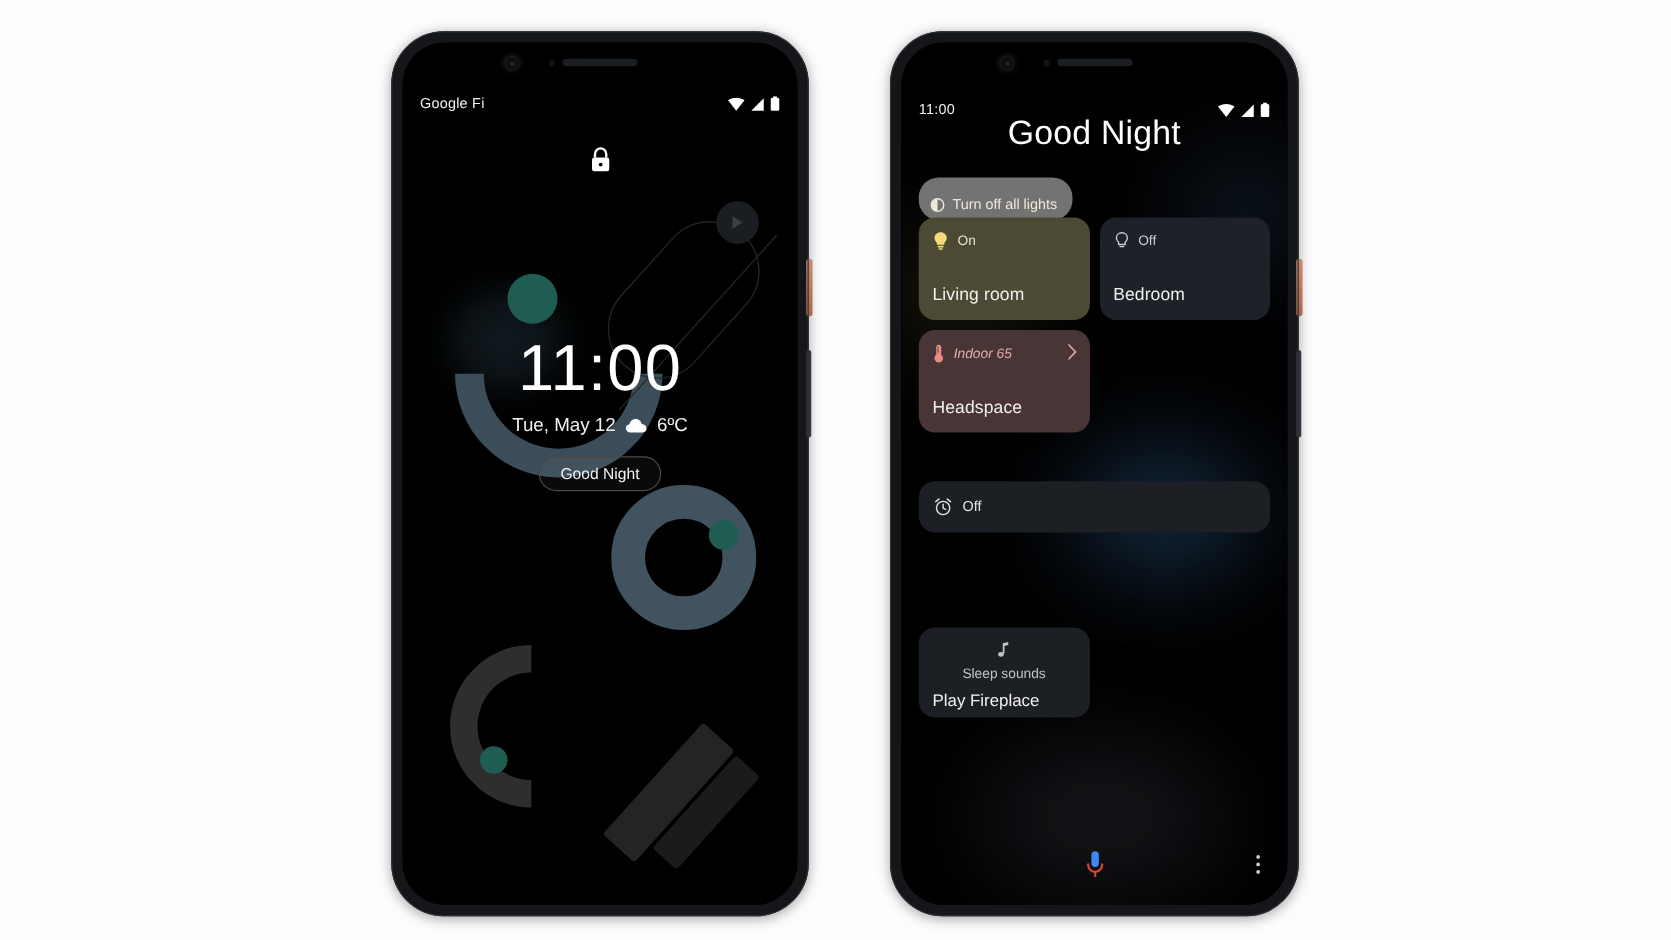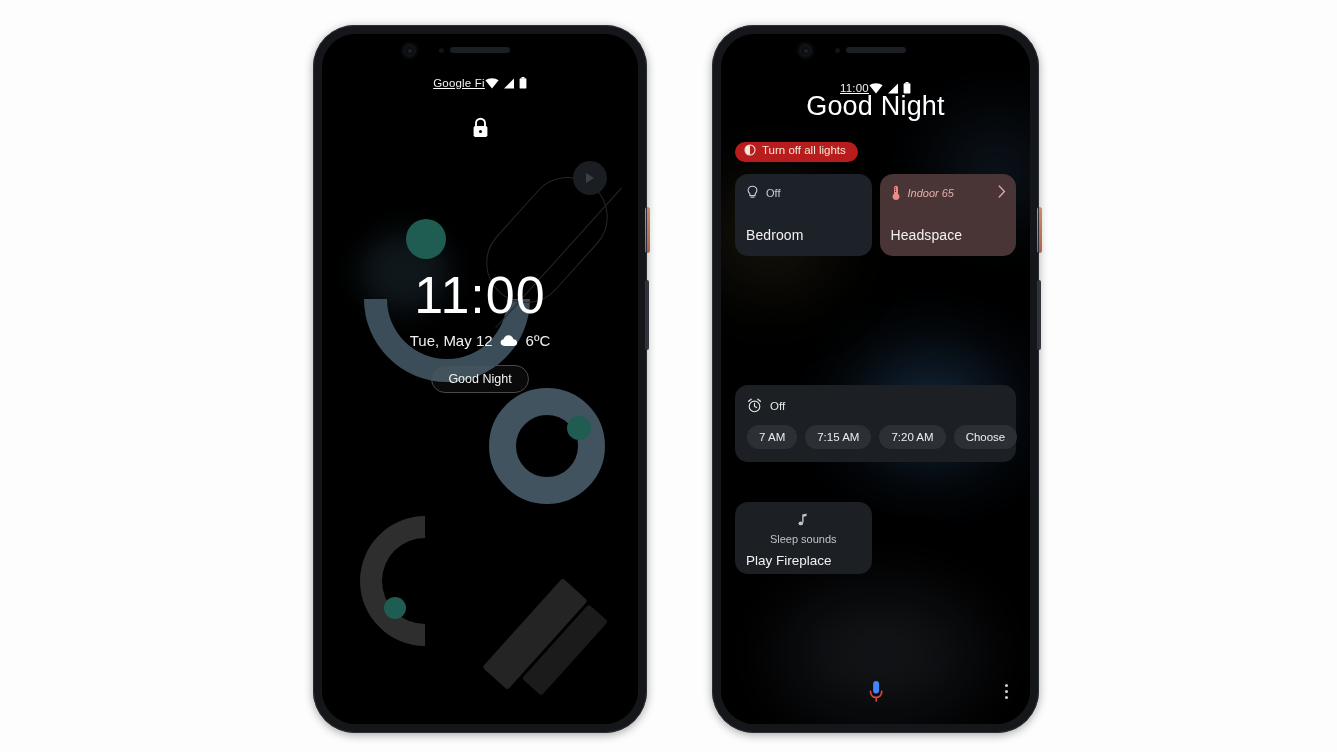--- a/index.html
+++ b/index.html
@@ -101,28 +101,27 @@
   }
 
   
   .statusbar {
     position: absolute;
     left: 0; right: 0;
     top: 0;
     height: 30px;
     display: flex;
     align-items: center;
-    justify-content: center;
+    justify-content: space-between;
     padding: 0 14px;
     box-sizing: border-box;
     color: #fff;
     font-size: 11.5px;
     letter-spacing: .2px;
     z-index: 6;
-    text-decoration: underline;
   }
   .carrier { font-size: 11.5px; color:#f2f2f2; }
   .sb-icons { display: flex; align-items: center; gap: 4px; }
   .ico-wifi, .ico-signal, .ico-batt { display:block; }
 
   
   .wallpaper { position:absolute; inset:0; overflow:hidden; }
   .shape { position: absolute; }
 
   .arc-c {
@@ -233,23 +232,23 @@
     color: #ffffff;
     z-index: 3;
   }
   .chip-lights {
     position: absolute;
     left: 14px;
     top: 108px;
     display: inline-flex;
     align-items: center;
     gap: 6px;
-    background: #b91c1c;
+    background: #737373;
     border-radius: 16px;
-    padding: 2px 12px 6px 9px;
+    padding: 16px 12px 6px 9px;
     font-size: 11.5px;
     color: #efe9d9;
     z-index: 3;
   }
 
   .card-grid {
     position: absolute;
     left: 14px;
     right: 14px;
     top: 140px;
@@ -502,20 +501,31 @@
         <div class="chip-lights">
           <svg width="12" height="12" viewBox="0 0 12 12">
             <circle cx="6" cy="6" r="5" fill="none" stroke="#efe9d9" stroke-width="1.1"></circle>
             <path d="M6 1.2 A4.8 4.8 0 0 0 6 10.8 Z" fill="#efe9d9"></path>
           </svg>
           <span>Turn off all lights</span>
         </div>
 
         <div class="card-grid">
 
+          <div class="dcard" style="background:#4c4a35;">
+            <div class="dcard-top">
+              <svg width="13" height="15" viewBox="0 0 13 15">
+                <path d="M6.5 0.8 C3.7 0.8 1.6 2.8 1.6 5.3 C1.6 7 2.6 8.2 3.5 9.2 L3.5 10.8 L9.5 10.8 L9.5 9.2 C10.4 8.2 11.4 7 11.4 5.3 C11.4 2.8 9.3 0.8 6.5 0.8 Z" fill="#f5d97a"></path>
+                <rect x="4.1" y="11.6" width="4.8" height="1.3" rx=".6" fill="#f5d97a"></rect>
+                <rect x="4.8" y="13.5" width="3.4" height="1.2" rx=".6" fill="#f5d97a"></rect>
+              </svg>
+              <span class="dcard-status" style="color:#f3eddc;">On</span>
+            </div>
+            <div class="dcard-name">Living room</div>
+          </div>
 
           <div class="dcard" style="background:#1d2128;">
             <div class="dcard-top">
               <svg width="13" height="15" viewBox="0 0 13 15">
                 <path d="M6.5 1.2 C4 1.2 2.1 3 2.1 5.3 C2.1 6.8 3 7.9 3.9 8.9 L3.9 10.6 L9.1 10.6 L9.1 8.9 C10 7.9 10.9 6.8 10.9 5.3 C10.9 3 9 1.2 6.5 1.2 Z" fill="none" stroke="#c9d0da" stroke-width="1.1"></path>
                 <rect x="4.5" y="11.7" width="4" height="1.1" rx=".5" fill="#c9d0da"></rect>
               </svg>
               <span class="dcard-status" style="color:#d8dce2;">Off</span>
             </div>
             <div class="dcard-name">Bedroom</div>
@@ -544,26 +554,20 @@
         <div class="alarm-card">
           <div class="alarm-top">
             <svg width="15" height="15" viewBox="0 0 15 15">
               <circle cx="7.5" cy="8.4" r="5.3" fill="none" stroke="#e6e6e6" stroke-width="1.1"></circle>
               <path d="M7.5 5.4 L7.5 8.4 L9.6 9.6" fill="none" stroke="#e6e6e6" stroke-width="1.1" stroke-linecap="round"></path>
               <path d="M1.6 3.3 L4.2 1.2" fill="none" stroke="#e6e6e6" stroke-width="1.2" stroke-linecap="round"></path>
               <path d="M13.4 3.3 L10.8 1.2" fill="none" stroke="#e6e6e6" stroke-width="1.2" stroke-linecap="round"></path>
             </svg>
             <span>Off</span>
           </div>
-          <div class="alarm-chips">
-            <span class="tchip">7 AM</span>
-            <span class="tchip">7:15 AM</span>
-            <span class="tchip">7:20 AM</span>
-            <span class="tchip">Choose</span>
-          </div>
         </div>
 
         <div class="media-grid">
           <div class="mcard">
             <div class="mcard-top">
               <svg width="10" height="13" viewBox="0 0 10 13">
                 <path d="M4.2 9.6 L4.2 1.6 L8.6 0.6 L8.6 3 L5.6 3.7 L5.6 9.6 Z" fill="#bfc3c8"></path>
                 <ellipse cx="2.8" cy="10.4" rx="2.3" ry="1.9" fill="#bfc3c8"></ellipse>
               </svg>
               <span>Sleep sounds</span>

